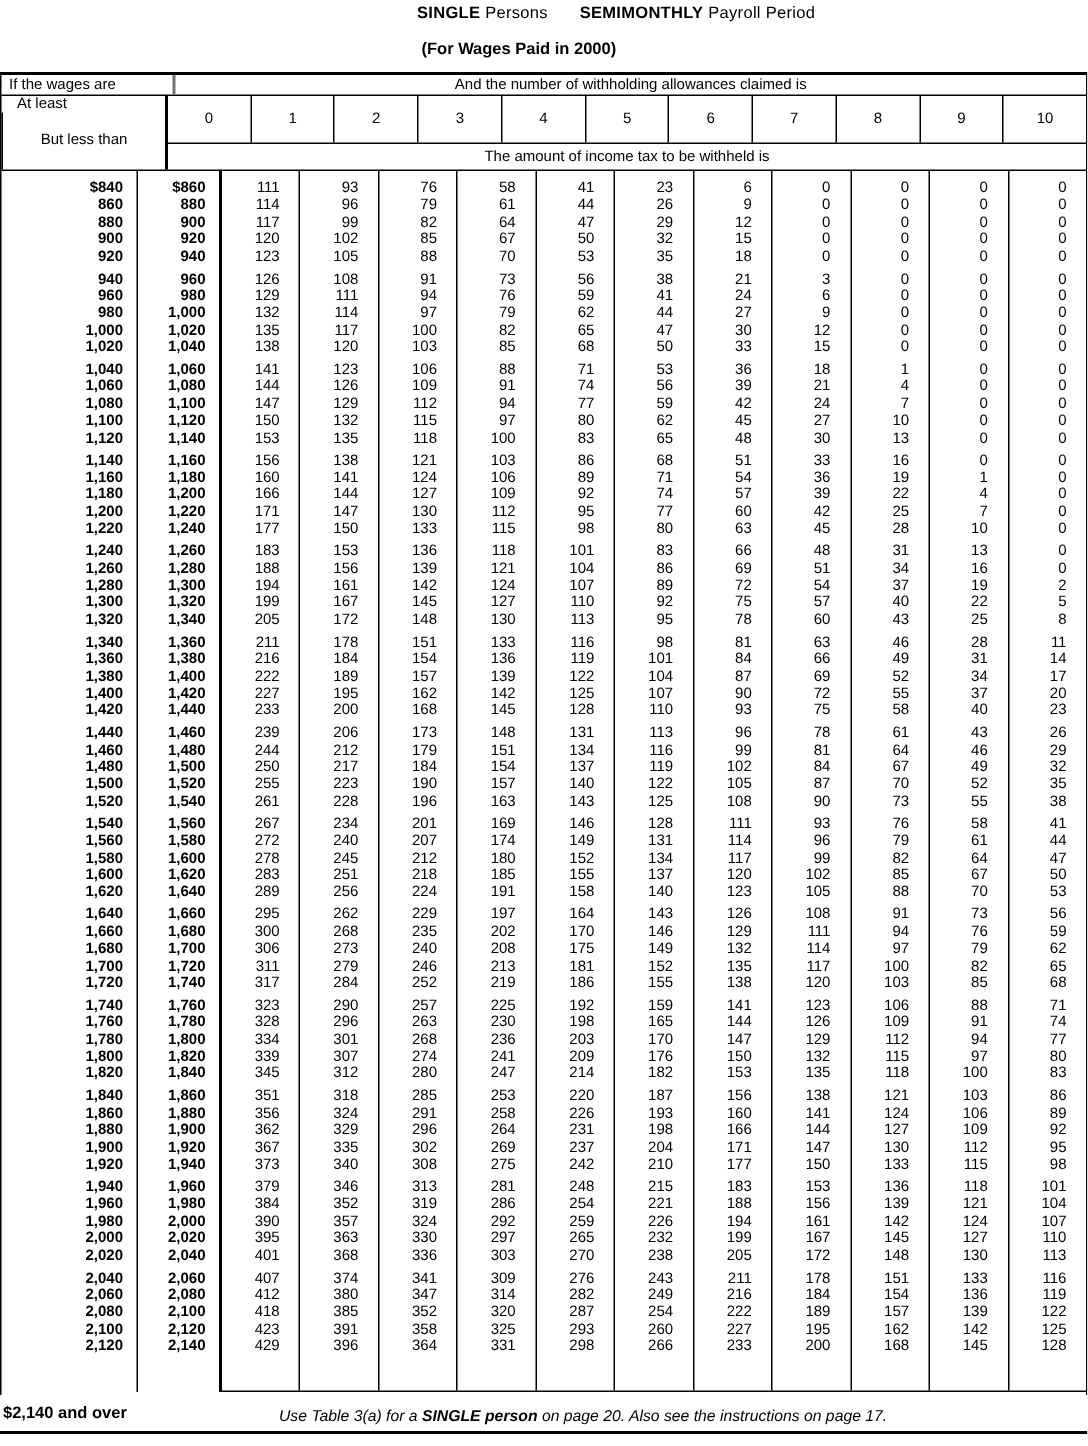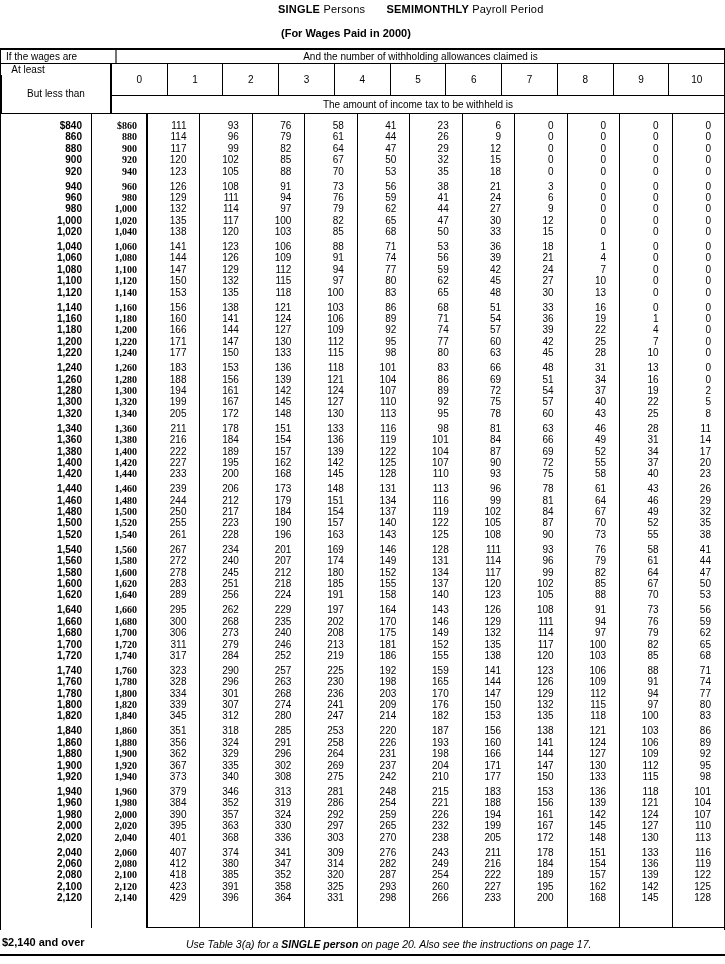--- a/index.html
+++ b/index.html
@@ -25,21 +25,21 @@
   .h-butless { flex:1; border-left:1px solid #000; display:flex; align-items:center; justify-content:center; text-align:center; line-height:12px; }
   .hdr-right2 { flex:1; border-left:2px solid #000; display:flex; flex-direction:column; }
   .allow-row { height:31px; border-bottom:1px solid #000; display:flex; }
   .allow-cell { flex:1; border-right:1px solid #000; display:flex; align-items:center; justify-content:center; }
   .allow-cell:last-child { border-right:none; }
   .amount-row { flex:1; display:flex; align-items:center; justify-content:center; }
 
   .tbody { display:flex; height:814px; }
   .col { padding-top:6px; }
   .b-atleast { width:54px;margin-left:36px; }
-  .b-butless { width:54px; border-left:1px solid #000;font-family:Liberation Serif, serif; }
+  .b-butless { width:54px; border-left:1px solid #000; }
   .b-data { flex:1; border-left:2px solid #000; border-bottom:1px solid #000; display:flex; height:813px; }
   .data-col { flex:1; border-right:1px solid #000; }
   .data-col:last-child { border-right:none; }
 
   .cell { height:11.4px; line-height:11.4px; font-size:10px; text-align:right; white-space:nowrap; }
   .wage-cell { font-weight:bold; padding-right:9px; }
   .tax-cell { padding-right:13px; }
   .band-gap { height:3.6px; }
 
   .footer-over { position:absolute; left:2px; top:936px; font-size:11px; font-weight:bold; }

